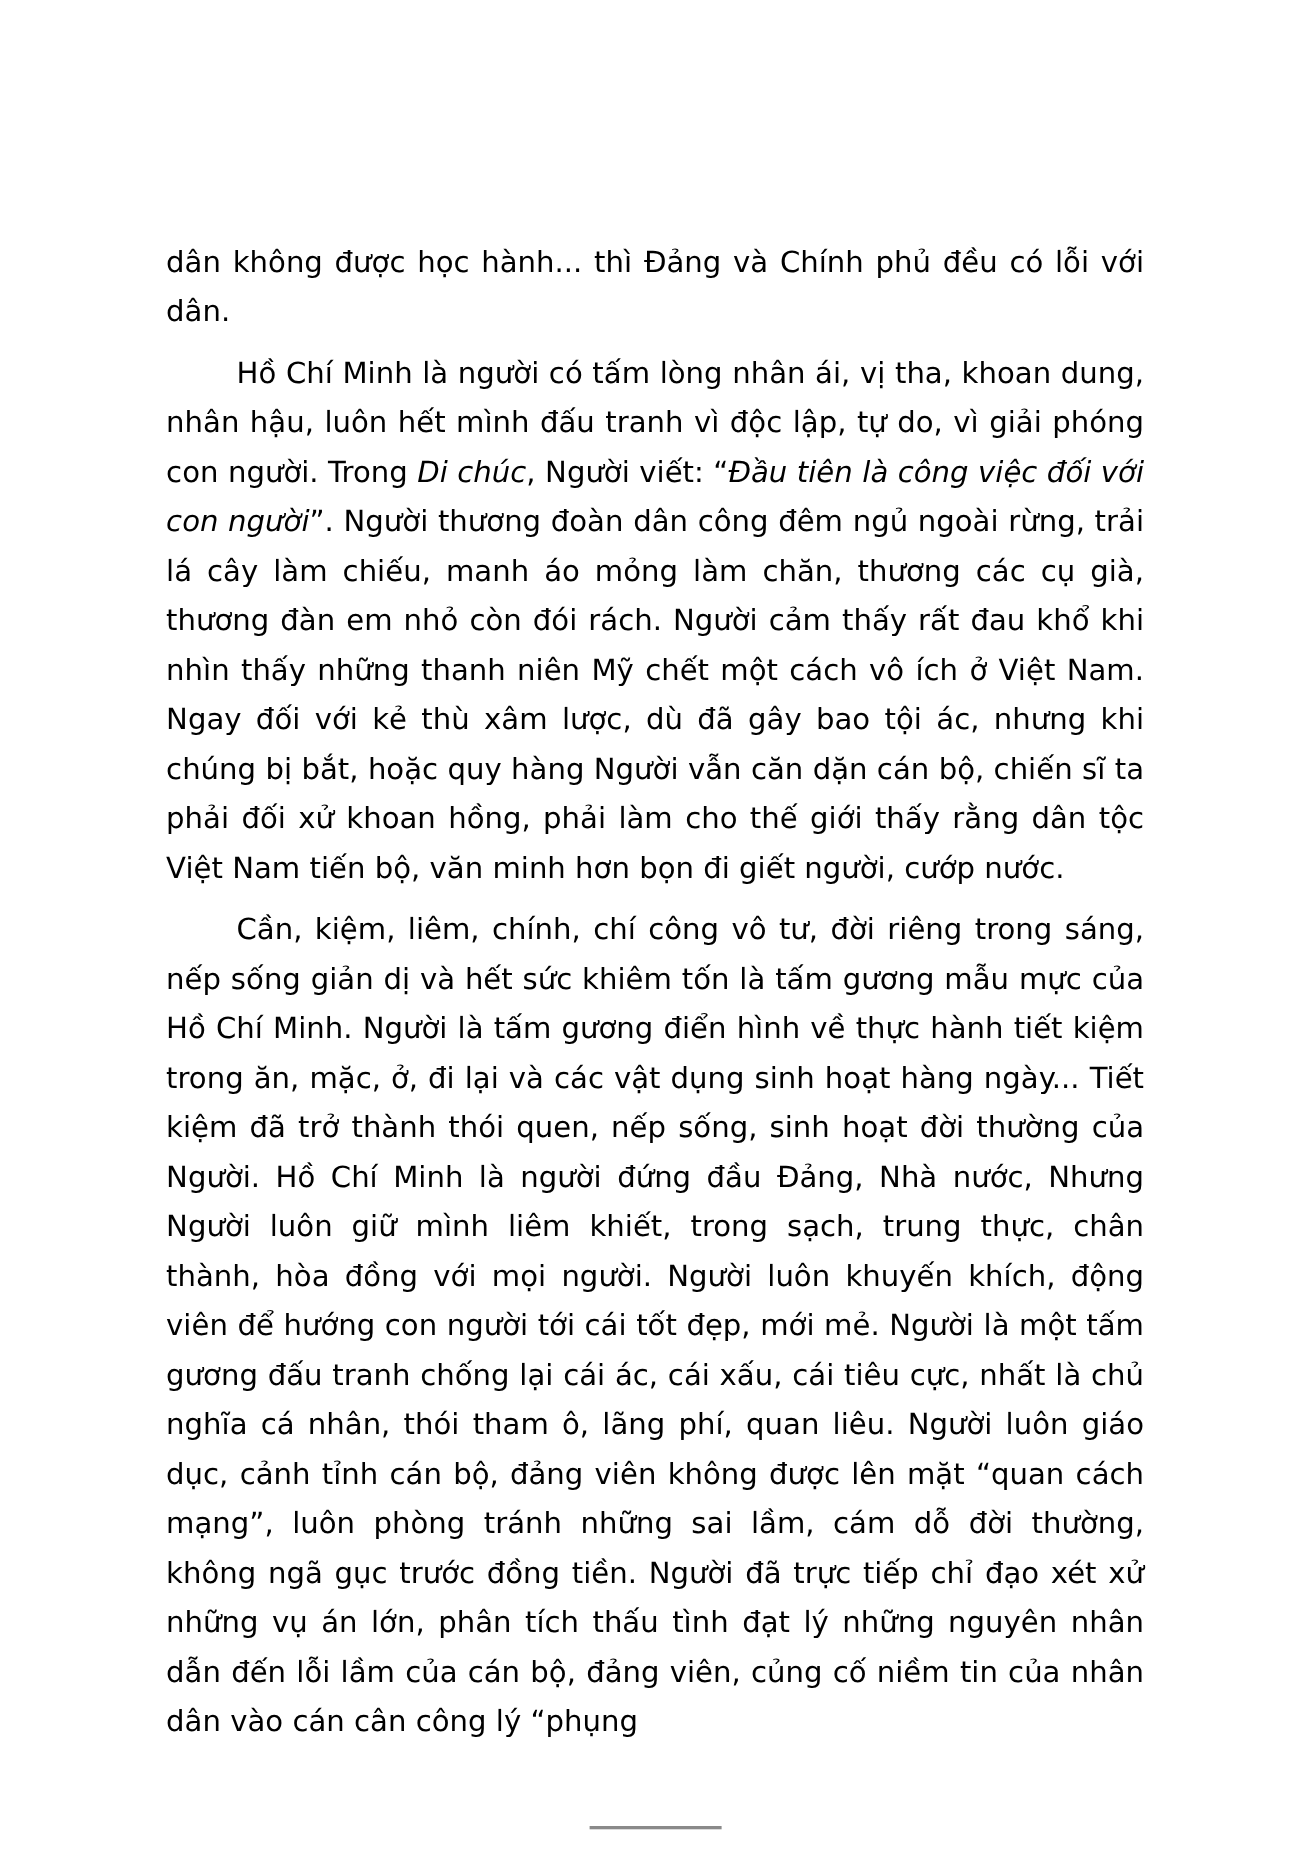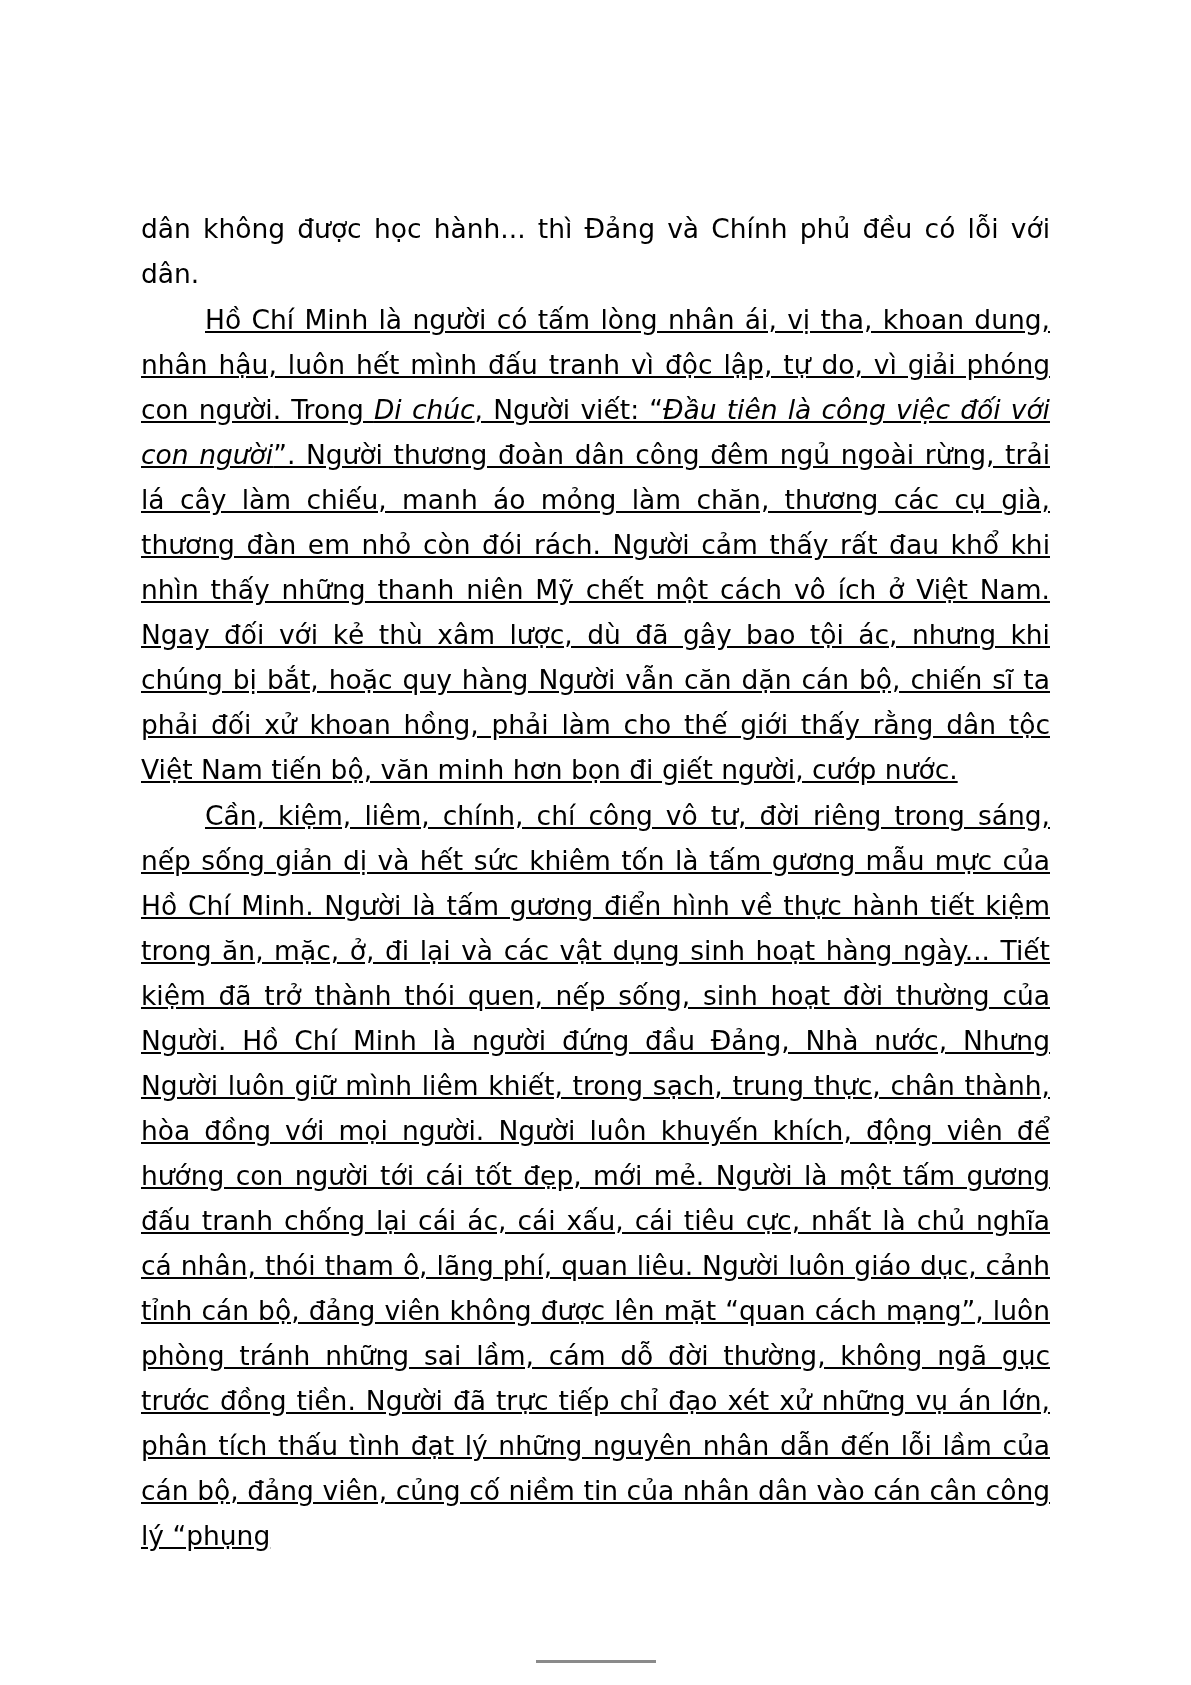--- a/index.html
+++ b/index.html
@@ -23,26 +23,25 @@
     position: relative;
   }
   .body-text {
     font-size: 26.5px;
     line-height: 45px;
     text-align: justify;
     text-justify: inter-word;
     hyphens: none;
   }
   .para {
-    margin: 1px;
+    margin: 11px;
     text-indent: 0;
   }
   .para.indent {
     text-indent: 64px;
-    text-decoration: underline;
   }
   .it {
     font-style: italic;
   }
   .footer-rule {
     position: absolute;
     left: 50%;
     transform: translateX(-50%);
     bottom: 22px;
     width: 120px;

